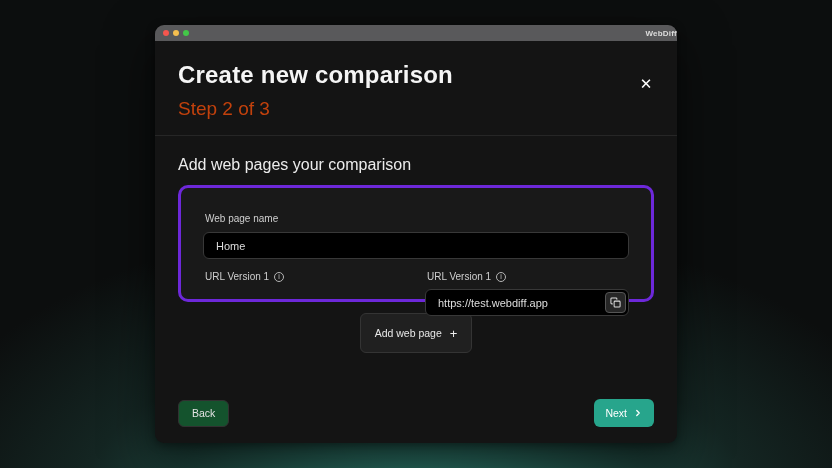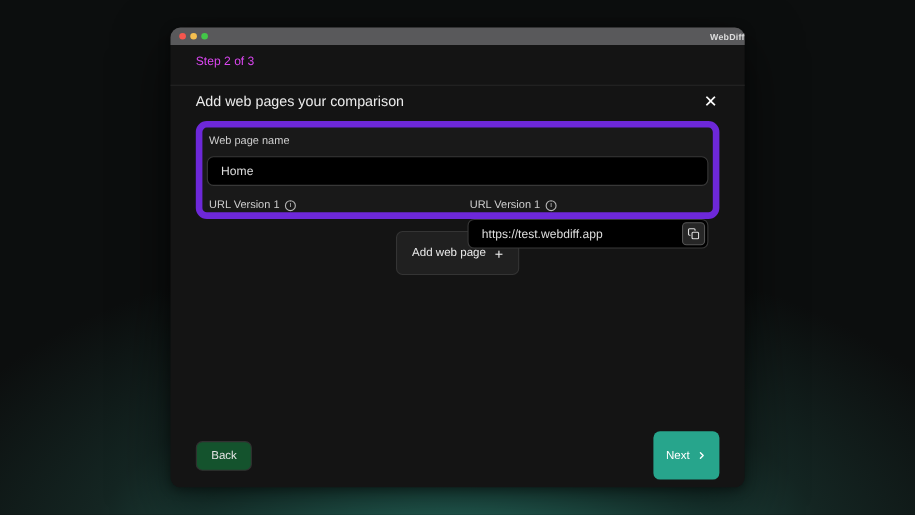--- a/index.html
+++ b/index.html
@@ -33,34 +33,34 @@
   .t-yellow { background:#f5bf4f; }
   .t-green { background:#43c748; }
 
   .content { position:relative; height:402px; padding:0 23px; }
 
   
   .dlg-title {
     padding-top:20px; font-size:24px; font-weight:700; color:#f5f5f5;
     letter-spacing:0.2px;
   }
-  .dlg-step { margin-top:9px; font-size:11px; color:#d946ef; }
+  .dlg-step { margin-top:9px; font-size:19px; color:#c2410c; }
   .close-btn {
     position:absolute; top:34px; right:22px; width:18px; height:18px;
     background:none; border:none; color:#ffffff; font-size:15px; line-height:18px;
     cursor:pointer; text-align:center; padding:0;
   }
   .divider { margin-top:15px; border-bottom:1px solid #262626; margin-left:-23px; margin-right:-23px; }
 
   
-  .section-title { margin-top:6px; font-size:13px; color:#ececec; }
+  .section-title { margin-top:20px; font-size:16px; color:#ececec; }
 
   .card {
-    margin-top:11px; background:#191919; border:6px solid #6d28d9;
-    border-radius:10px; padding:4px; height:89px;
+    margin-top:11px; background:#191919; border:3px solid #6d28d9;
+    border-radius:10px; padding:22px; height:117px;
   }
   .field-label { font-size:10px; color:#cfcfcf; margin:3px 0 8px 2px; display:flex; align-items:center; gap:5px; }
   .text-input {
     width:100%; height:27px; background:#000000; border:1px solid #383838;
     border-radius:6px; color:#dedede; font-size:11px; padding:0 12px;
     font-family:"Liberation Sans", sans-serif; outline:none;
   }
   .url-row { display:flex; gap:18px; margin-top:2px; }
   .url-col { flex:1; min-width:0; }
   .url-col .field-label { margin-top:10px; margin-bottom:7px; }
@@ -91,21 +91,21 @@
   .footer {
     position:absolute; left:23px; right:23px; bottom:16px;
     display:flex; justify-content:space-between; align-items:center;
   }
   .back-btn {
     height:27px; padding:0 13px; background:#14532d; border:1px solid #313131;
     border-radius:6px; color:#e3e3e3; font-size:10.5px; cursor:pointer;
     font-family:"Liberation Sans", sans-serif;
   }
   .next-btn {
-    height:44px; padding:0 11px; background:#27a58c; border:none;
+    height:28px; padding:0 11px; background:#27a58c; border:none;
     border-radius:6px; color:#ffffff; font-size:10.5px; cursor:pointer;
     display:inline-flex; align-items:center; gap:6px;
     font-family:"Liberation Sans", sans-serif;
   }
   .next-btn svg { stroke:#ffffff; }
 </style>
 </head>
 <body>
 
 <div class="window">
@@ -114,20 +114,21 @@
     <div class="traffic">
       <span class="t-red"></span>
       <span class="t-yellow"></span>
       <span class="t-green"></span>
     </div>
     <span class="titlebar-title">WebDiff</span>
   </div>
 
   <div class="content">
 
+    <div class="dlg-title">Create new comparison</div>
     <div class="dlg-step">Step 2 of 3</div>
     <button class="close-btn">✕</button>
 
     <div class="divider"></div>
 
     <div class="section-title">Add web pages your comparison</div>
 
     <div class="card">
       <div class="field-label">Web page name</div>
       <input class="text-input" type="text" value="Home" style="">

